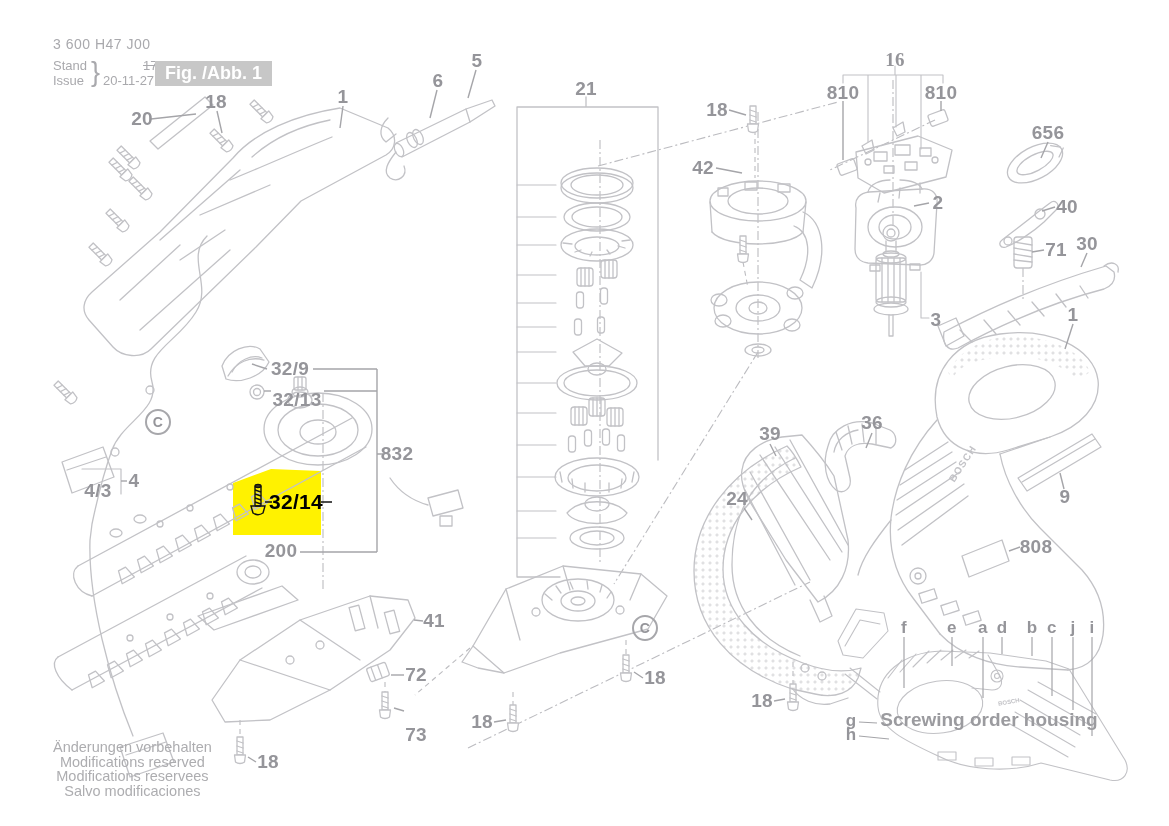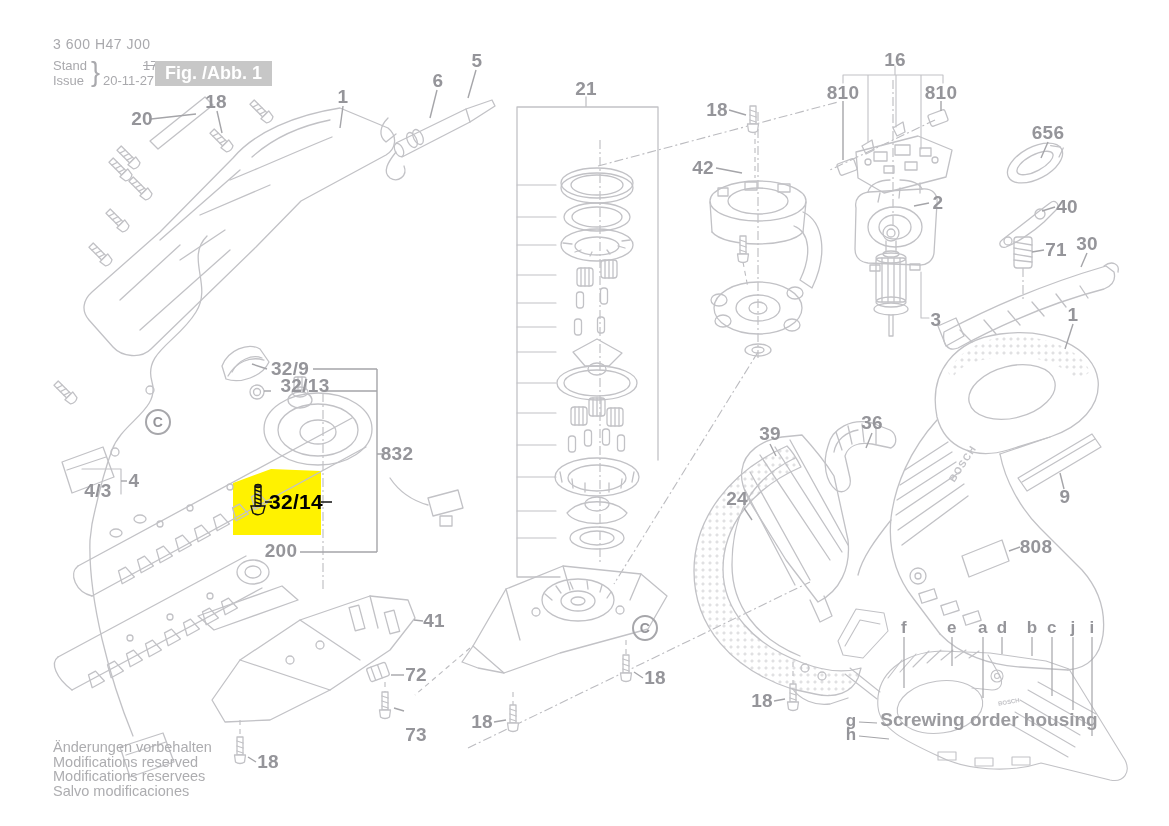--- a/index.html
+++ b/index.html
@@ -14,21 +14,21 @@
            border:2px solid #a7a7ab;border-radius:50%;box-sizing:border-box;}
   #header{position:absolute;left:53px;top:36px;color:#a9a9ad;z-index:4;}
   #doc-number{font-size:14px;letter-spacing:0.5px;}
   #revision{display:flex;align-items:center;margin-top:5px;font-size:13px;}
   .rev-labels div,.rev-values div{line-height:15px;}
   .rev-brace{font-size:27px;font-weight:normal;margin:0 3px 0 4px;}
   .strike{text-decoration:line-through;margin-left:40px;}
   #fig-box{position:absolute;left:155px;top:61px;background:#c7c7c7;color:#fff;
            font-size:18px;font-weight:bold;padding:2px 10px;z-index:4;}
   #notes{position:absolute;left:53px;top:740px;color:#adadb0;font-size:14.5px;z-index:4;}
-  #notes div{line-height:14.5px;}
+  #notes div{line-height:14.5px;text-align:center;}
   #screw-order-title{position:absolute;left:989px;top:720px;transform:translate(-50%,-50%);
            font-size:19px;font-weight:bold;color:#9b9b9f;white-space:nowrap;z-index:4;}
   .brand{position:absolute;color:#c3c3c7;font-weight:bold;z-index:2;}
   #brand-main{left:942px;top:458px;font-size:10px;letter-spacing:1px;transform:rotate(-57deg);}
   #brand-mini{left:998px;top:699px;font-size:6px;transform:rotate(-10deg);}
 </style>
 </head>
 <body>
 
 <div id="page">
@@ -512,34 +512,34 @@
 
   <div id="fig-box">Fig. /Abb. 1</div>
 
   <div id="callout-layer">
       <div class="callout normal" style="left: 142px; top: 119px;">20</div>
       <div class="callout normal" style="left: 216px; top: 102px;">18</div>
       <div class="callout normal" style="left: 343px; top: 97px;">1</div>
       <div class="callout normal" style="left: 438px; top: 81px;">6</div>
       <div class="callout normal" style="left: 477px; top: 61px;">5</div>
       <div class="callout normal" style="left: 586px; top: 89px;">21</div>
-      <div class="callout normal" style="left: 895px; top: 60px;">16</div>
+      <div class="callout normal" style="left: 895px; top: 60px; font-family: Liberation Serif, serif;">16</div>
       <div class="callout normal" style="left: 843px; top: 93px;">810</div>
       <div class="callout normal" style="left: 941px; top: 93px;">810</div>
       <div class="callout normal" style="left: 1048px; top: 133px;">656</div>
       <div class="callout normal" style="left: 717px; top: 110px;">18</div>
       <div class="callout normal" style="left: 703px; top: 168px;">42</div>
       <div class="callout normal" style="left: 938px; top: 203px;">2</div>
       <div class="callout normal" style="left: 1067px; top: 207px;">40</div>
       <div class="callout normal" style="left: 1056px; top: 250px;">71</div>
       <div class="callout normal" style="left: 1087px; top: 244px;">30</div>
       <div class="callout normal" style="left: 1073px; top: 315px;">1</div>
       <div class="callout normal" style="left: 936px; top: 320px;">3</div>
       <div class="callout normal" style="left: 290px; top: 369px;">32/9</div>
-      <div class="callout normal" style="left: 297px; top: 386px; margin-left: 8px;">32/13</div>
+      <div class="callout normal" style="left: 297px; top: 400px;">32/13</div>
       <div class="callout normal" style="left: 397px; top: 454px;">832</div>
       <div class="callout normal" style="left: 134px; top: 481px;">4</div>
       <div class="callout normal" style="left: 98px; top: 491px;">4/3</div>
       <div class="callout highlight" style="left: 296px; top: 502px;">32/14</div>
       <div class="callout normal" style="left: 281px; top: 551px;">200</div>
       <div class="callout normal" style="left: 770px; top: 434px;">39</div>
       <div class="callout normal" style="left: 872px; top: 423px;">36</div>
       <div class="callout normal" style="left: 737px; top: 499px;">24</div>
       <div class="callout normal" style="left: 1065px; top: 497px;">9</div>
       <div class="callout normal" style="left: 1036px; top: 547px;">808</div>

